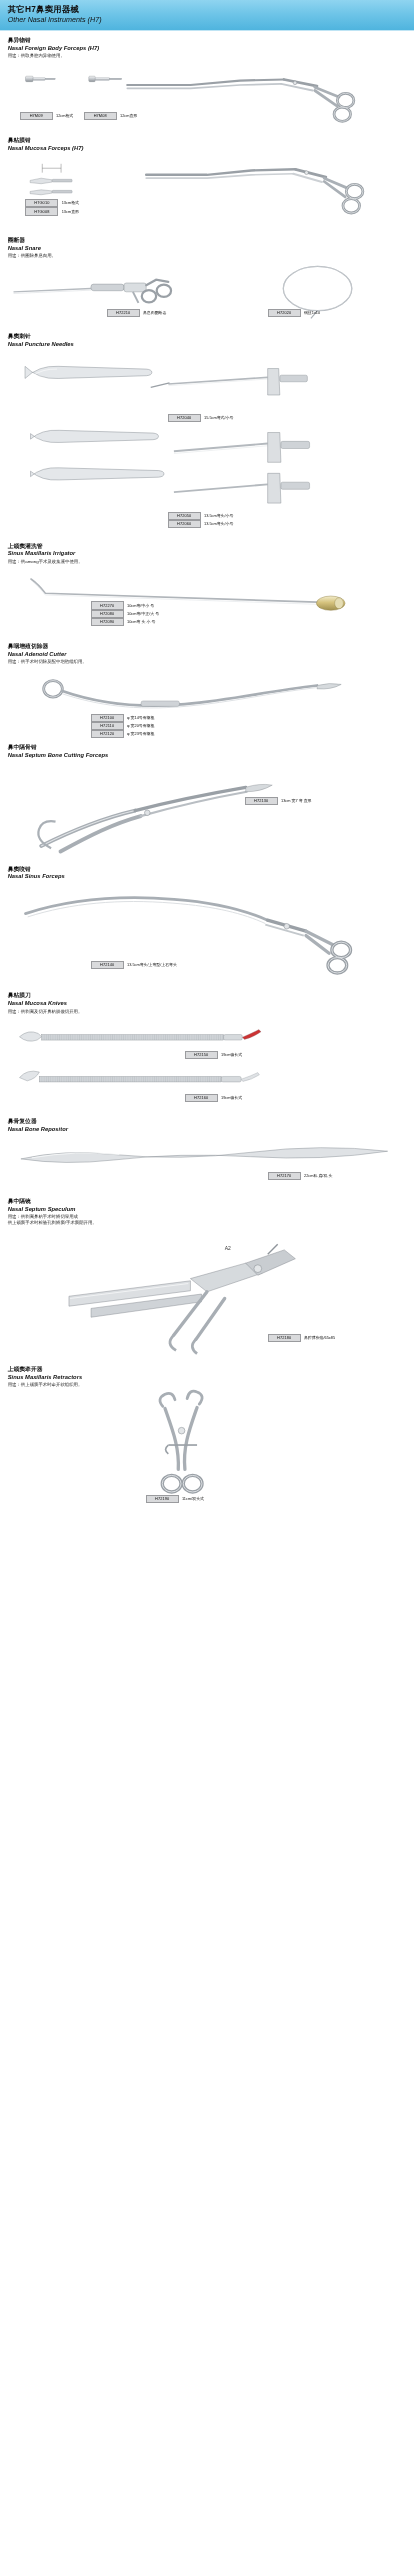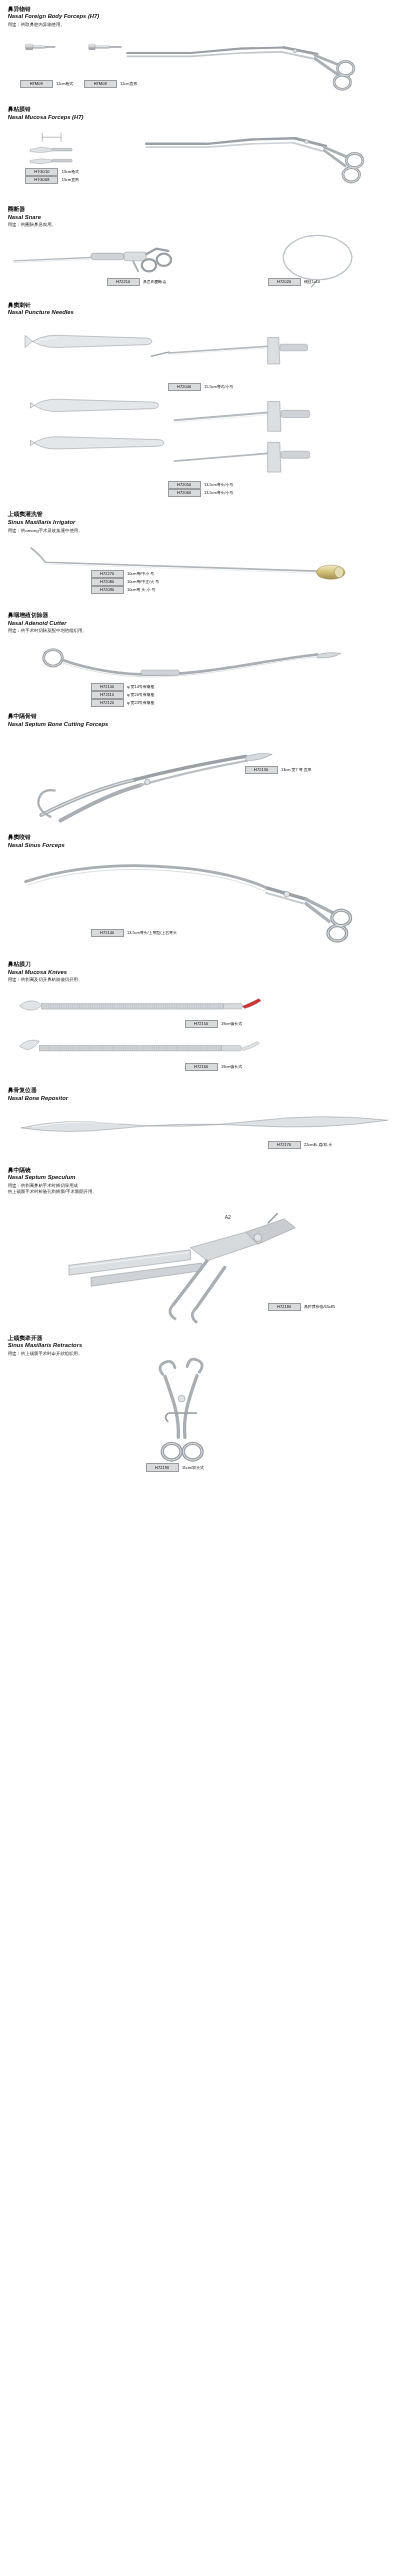--- a/index.html
+++ b/index.html
@@ -92,20 +92,24 @@
   .abs{position:absolute;}
 
   
   svg{display:block;overflow:visible;}
 </style>
 </head>
 <body>
 
 <div class="page">
 
+  <div class="header">
+    <div class="cn">其它H7鼻窦用器械</div>
+    <div class="en">Other Nasal Instruments (H7)</div>
+  </div>
 
   <div class="sections">
 
     <div class="section">
       <div class="sec-cn">鼻异物钳</div>
       <div class="sec-en">Nasal Foreign Body Forceps (H7)</div>
       <div class="sec-note">用途：供取鼻腔内异物使用。</div>
 
       <div class="figure" style="height:66px;">
         <svg width="398" height="66" viewBox="0 0 720 120">

